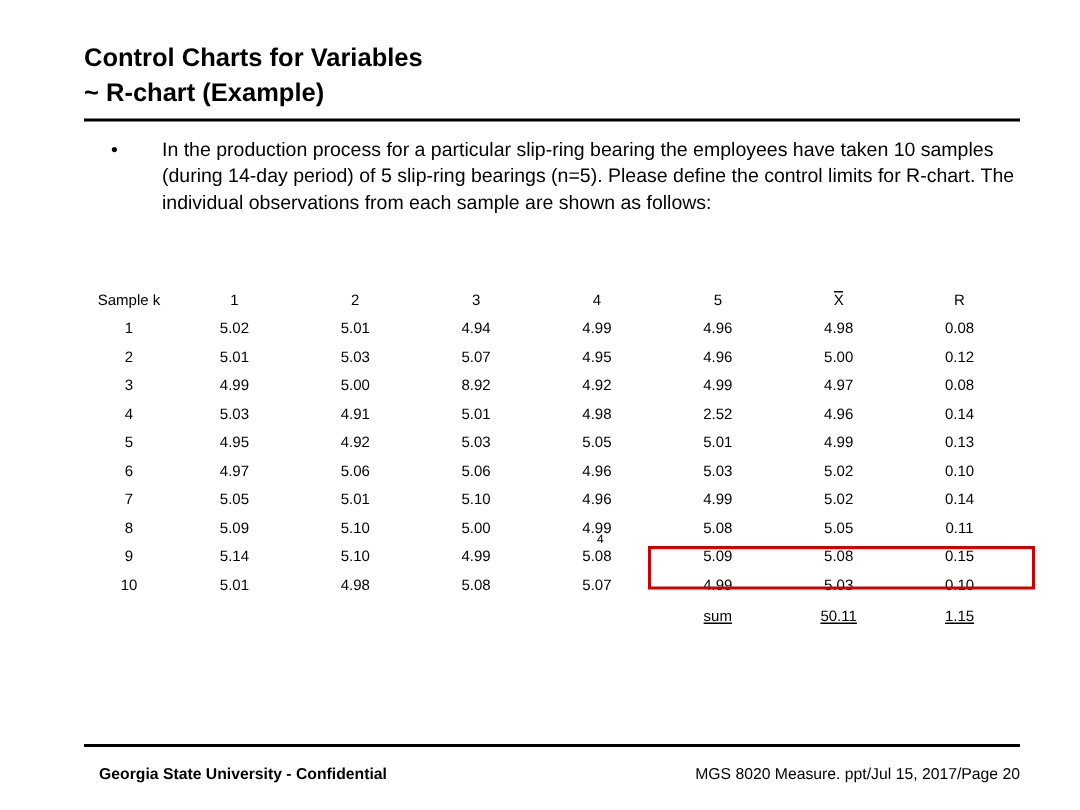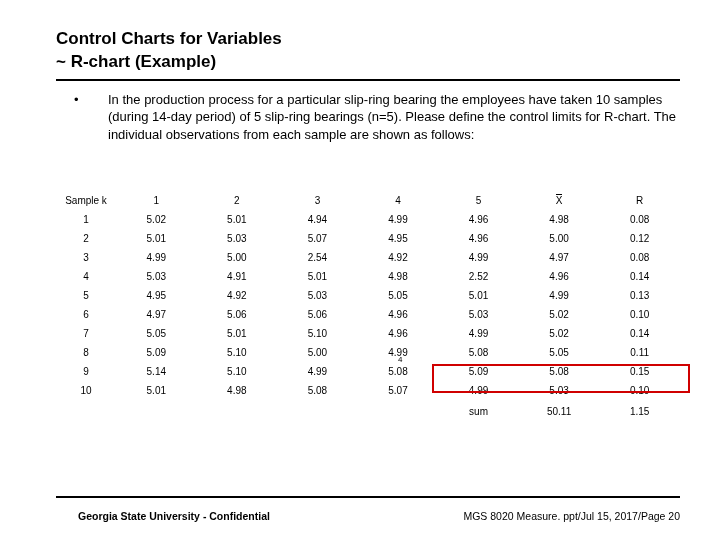--- a/index.html
+++ b/index.html
@@ -74,33 +74,33 @@
     vertical-align: bottom;
   }
   .col-sample { width: 56px; text-align: left; padding-left: 6px; }
   table.data td.col-sample { text-align: center; }
   .xbar-wrap { position: relative; display: inline-block; line-height: 1; }
   .xbar-bar {
     position: absolute;
     top: -2px; left: 0; right: 0;
     height: 1px; background: #000;
   }
-  tr.sum td { padding-top: 6px; }
+  tr.sum td { padding-top: 6px; text-decoration: underline; }
   .red-outline {
     position: absolute;
     pointer-events: none;
     border: 2px solid #d00000;
   }
   .footer-left, .footer-right {
     position: absolute;
     bottom: 18px;
     font-size: 10.5px;
     color: #000;
   }
-  .footer-left { left: 78px; font-weight: bold; }
+  .footer-left { left: 66px; font-weight: bold; }
   .footer-right { right: 40px; font-weight: normal; }
   .marker4 {
     position: absolute;
     font-size: 8px;
     color: #000;
   }
 </style>
 </head>
 <body>
 
@@ -145,21 +145,21 @@
           <td>5.07</td>
           <td>4.95</td>
           <td>4.96</td>
           <td>5.00</td>
           <td>0.12</td>
         </tr>
         <tr>
           <td class="col-sample">3</td>
           <td>4.99</td>
           <td>5.00</td>
-          <td>2.54</td>
+          <td>8.92</td>
           <td>4.92</td>
           <td>4.99</td>
           <td>4.97</td>
           <td>0.08</td>
         </tr>
         <tr>
           <td class="col-sample">4</td>
           <td>5.03</td>
           <td>4.91</td>
           <td>5.01</td>

